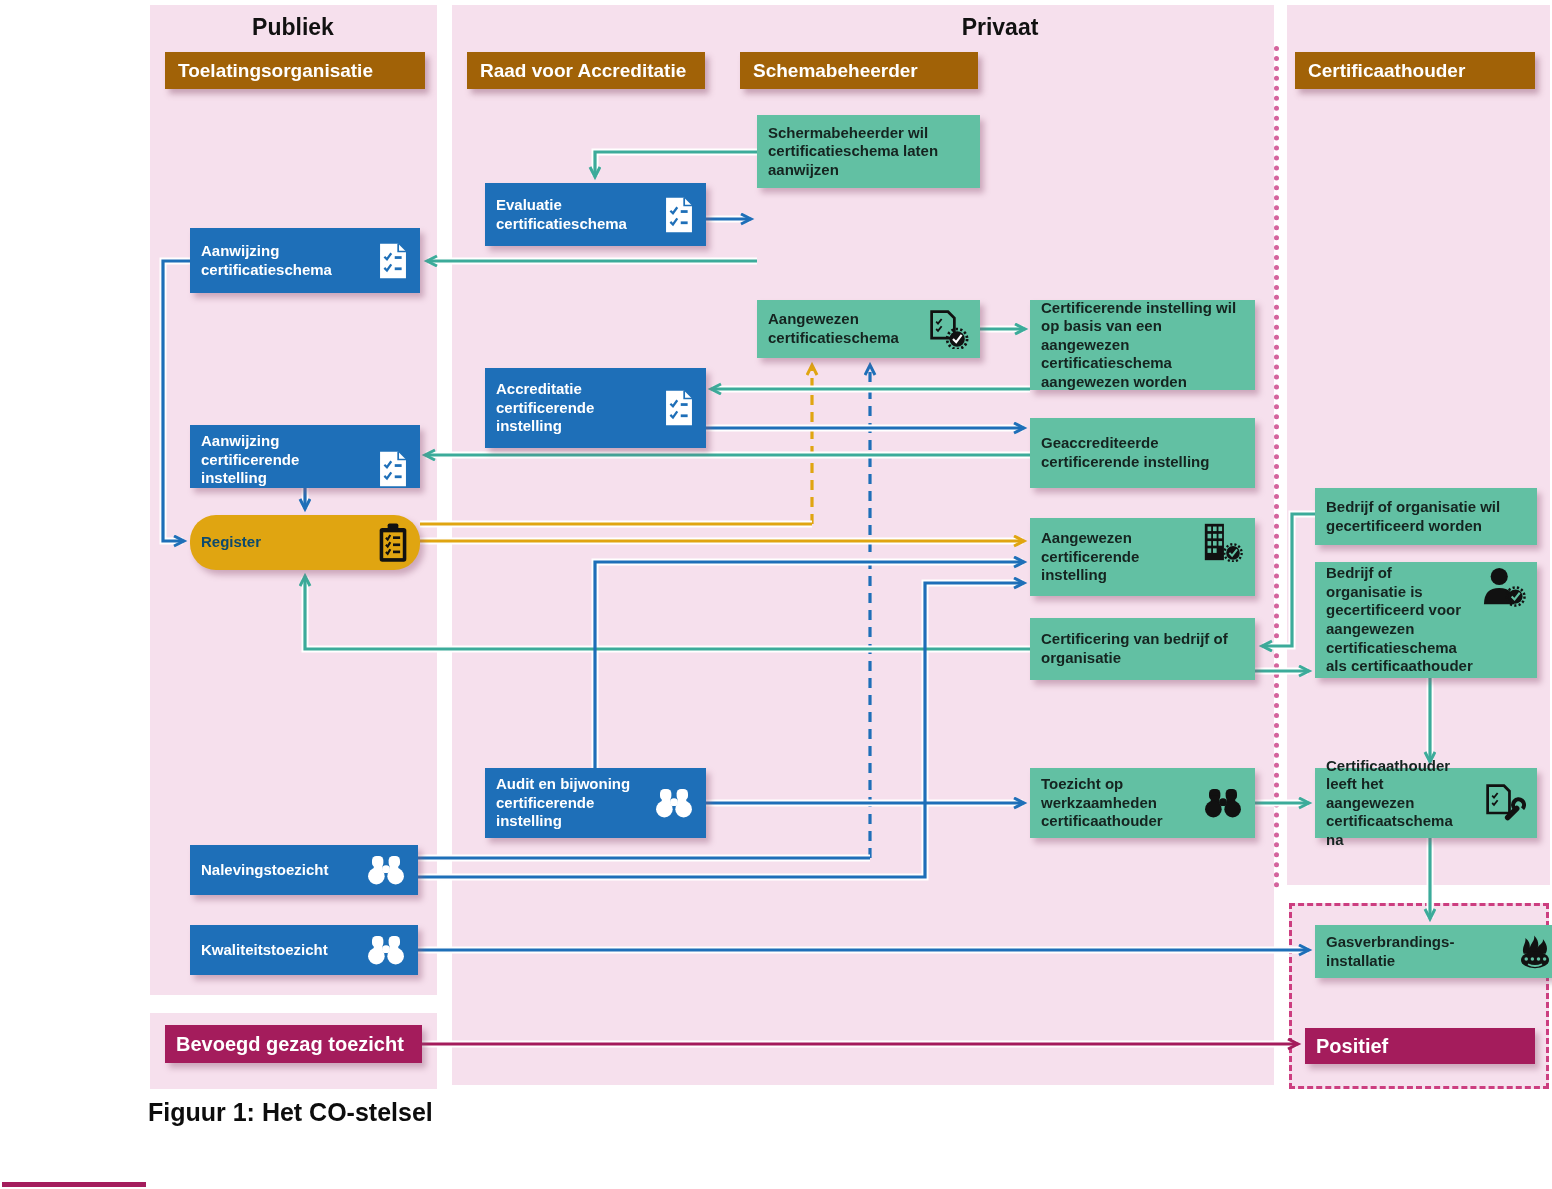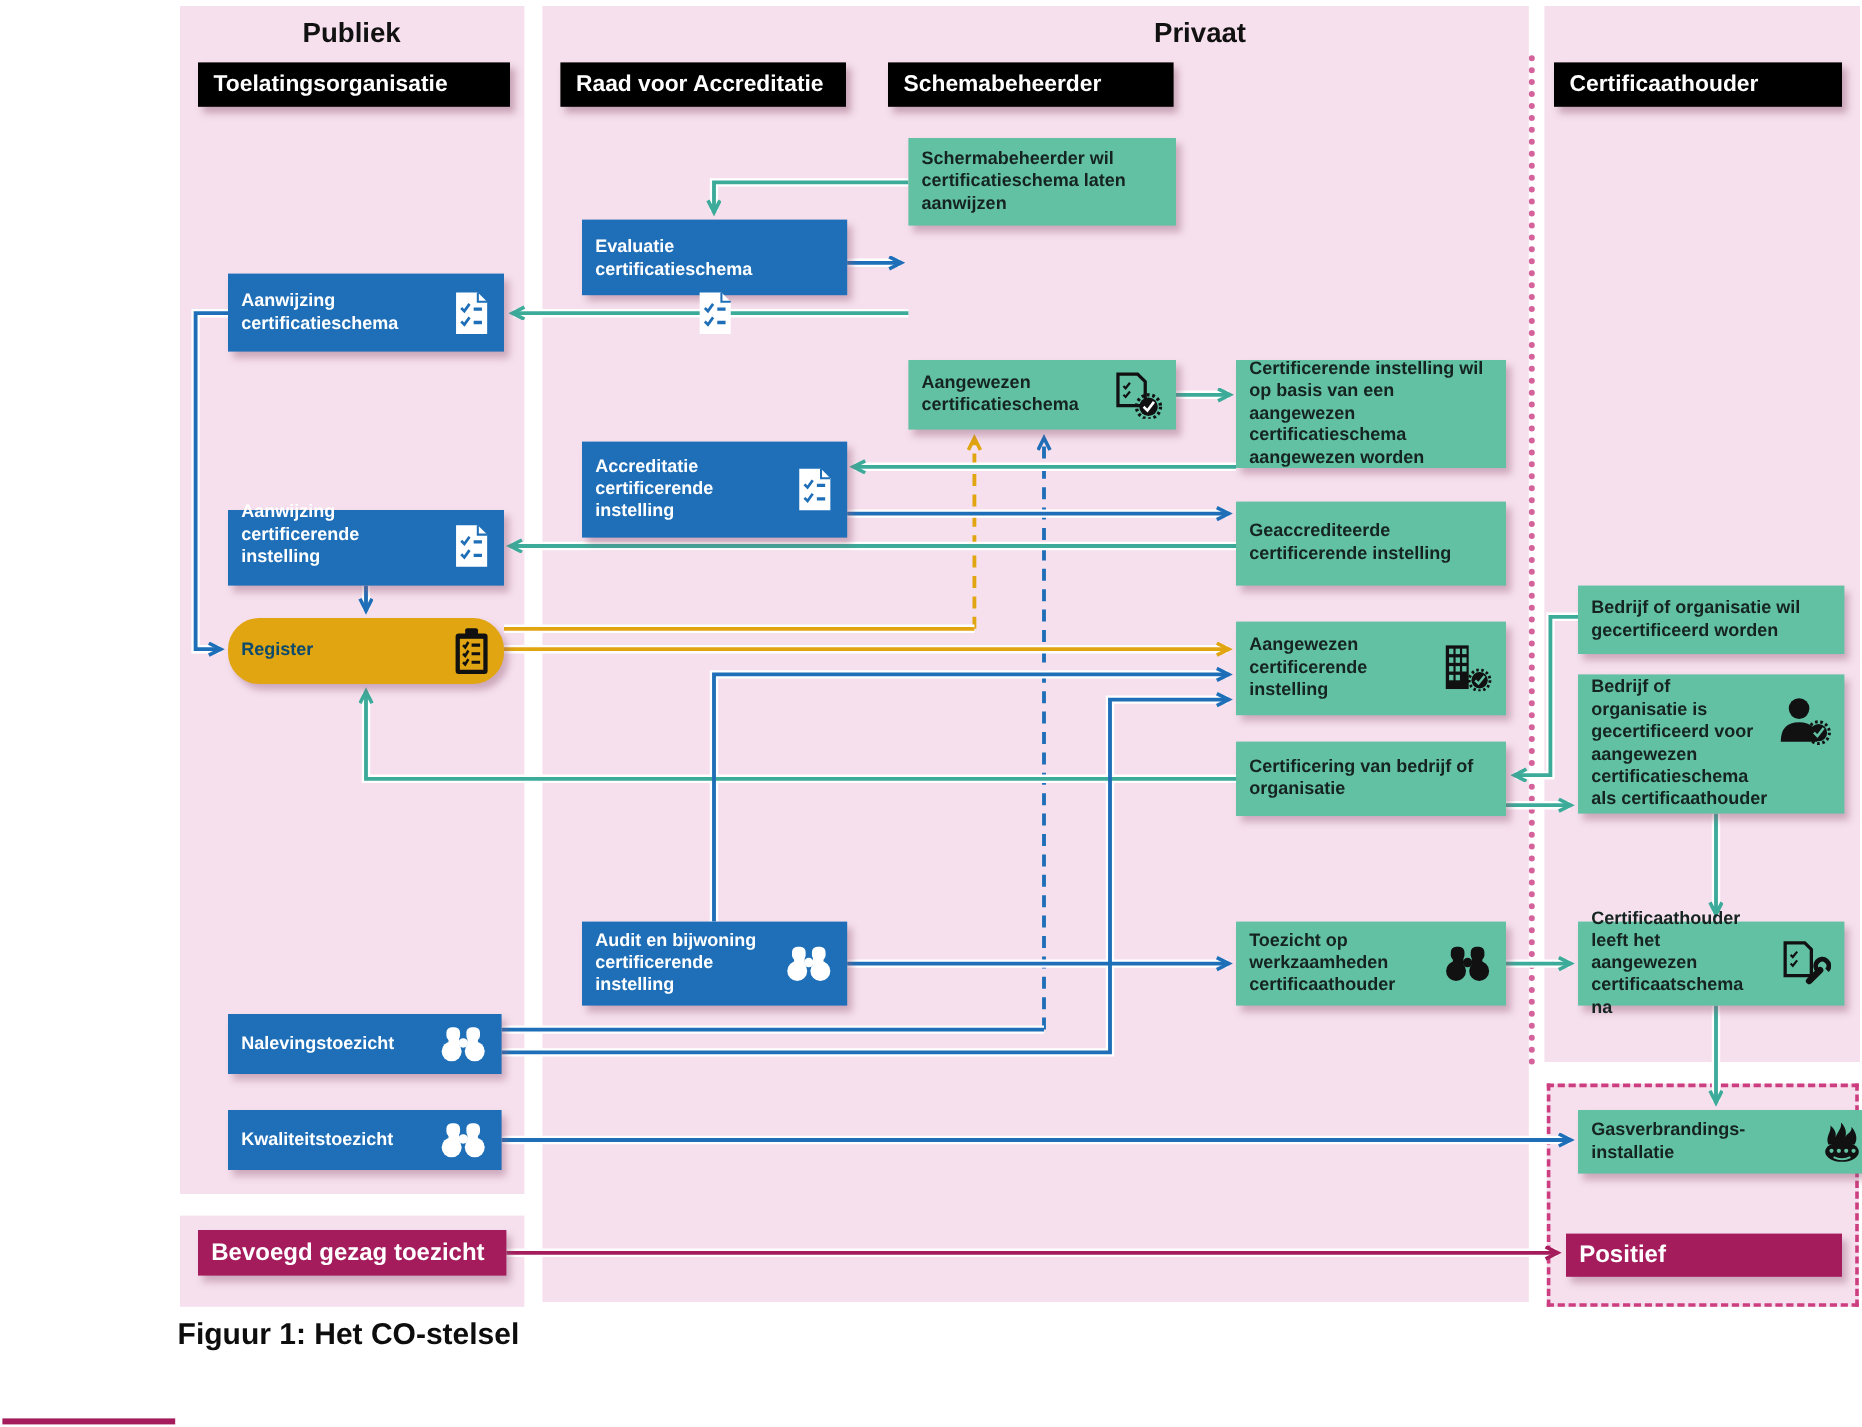--- a/index.html
+++ b/index.html
@@ -1,23 +1,23 @@
 <!DOCTYPE html>
 <html><head>
 <meta charset="utf-8">
 <style>
   html,body{margin:0;padding:0;background:#fff;}
   .stage{position:relative;width:1552px;height:1189px;background:#fff;overflow:hidden;
          font-family:"Liberation Sans",sans-serif;}
   .panel{position:absolute;background:#f6e0ed;}
   .toplabel{position:absolute;transform:translateX(-50%);font-size:23px;font-weight:700;color:#111;}
-  .colhead{position:absolute;background:#000000;color:#fff;font-weight:700;font-size:19px;
+  .colhead{position:absolute;background:#a16207;color:#fff;font-weight:700;font-size:19px;
            display:flex;align-items:center;padding:0 13px;height:37px;box-sizing:border-box;
            box-shadow:4px 5px 6px rgba(143,86,114,.45);white-space:nowrap;}
-  .box{position:absolute;display:flex;align-items:center;gap:8px;padding:14px 11px;
+  .box{position:absolute;display:flex;align-items:center;gap:8px;padding:0 11px;
        box-sizing:border-box;font-size:15px;font-weight:600;line-height:1.24;
        box-shadow:4px 5px 6px rgba(143,86,114,.4);}
   .box .lbl{flex:1;}
   .blue{background:#1e6fb8;color:#fff;}
   .green{background:#62c0a3;color:#152420;}
   .gold{background:#e0a511;color:#0c4a6e;border-radius:26px;}
   .magbox{background:#a41c5c;color:#fff;font-weight:700;font-size:20px;}
   .icon{flex-shrink:0;display:flex;align-items:center;justify-content:center;}
   .icon-top{align-self:flex-start;margin-top:4px;}
   .dotline{position:absolute;left:1274px;top:46px;height:842px;width:0;
@@ -203,21 +203,21 @@
             <rect x="10" y="8" width="10" height="13"></rect>
             <rect x="28" y="8" width="10" height="13"></rect>
             <circle cx="13" cy="24" r="9.5"></circle>
             <circle cx="35" cy="24" r="9.5"></circle>
             <circle cx="24" cy="16" r="4.5"></circle>
           </g>
         </svg>
     </span>
   </div>
 
-  <div class="box blue" style="left:485px;top:183px;width:221px;height:63px;flex-direction:column;">
+  <div class="box blue" style="left:485px;top:183px;width:221px;height:63px;">
     <div class="lbl">Evaluatie certificatieschema</div>
     <span class="icon">
       <svg width="32" height="38" viewBox="0 0 36 44">
           <path d="M3 2 h21 l9 9 v31 h-30 z" fill="#fff"></path>
           <path d="M24 2 v9 h9" fill="none" stroke="#1e6fb8" stroke-width="2"></path>
           <polyline points="8,17 11,20 16,13" fill="none" stroke="#1e6fb8" stroke-width="2.6"></polyline>
           <line x1="20" y1="18" x2="28" y2="18" stroke="#1e6fb8" stroke-width="3.2"></line>
           <polyline points="8,30 11,33 16,26" fill="none" stroke="#1e6fb8" stroke-width="2.6"></polyline>
           <line x1="20" y1="31" x2="28" y2="31" stroke="#1e6fb8" stroke-width="3.2"></line>
         </svg>

